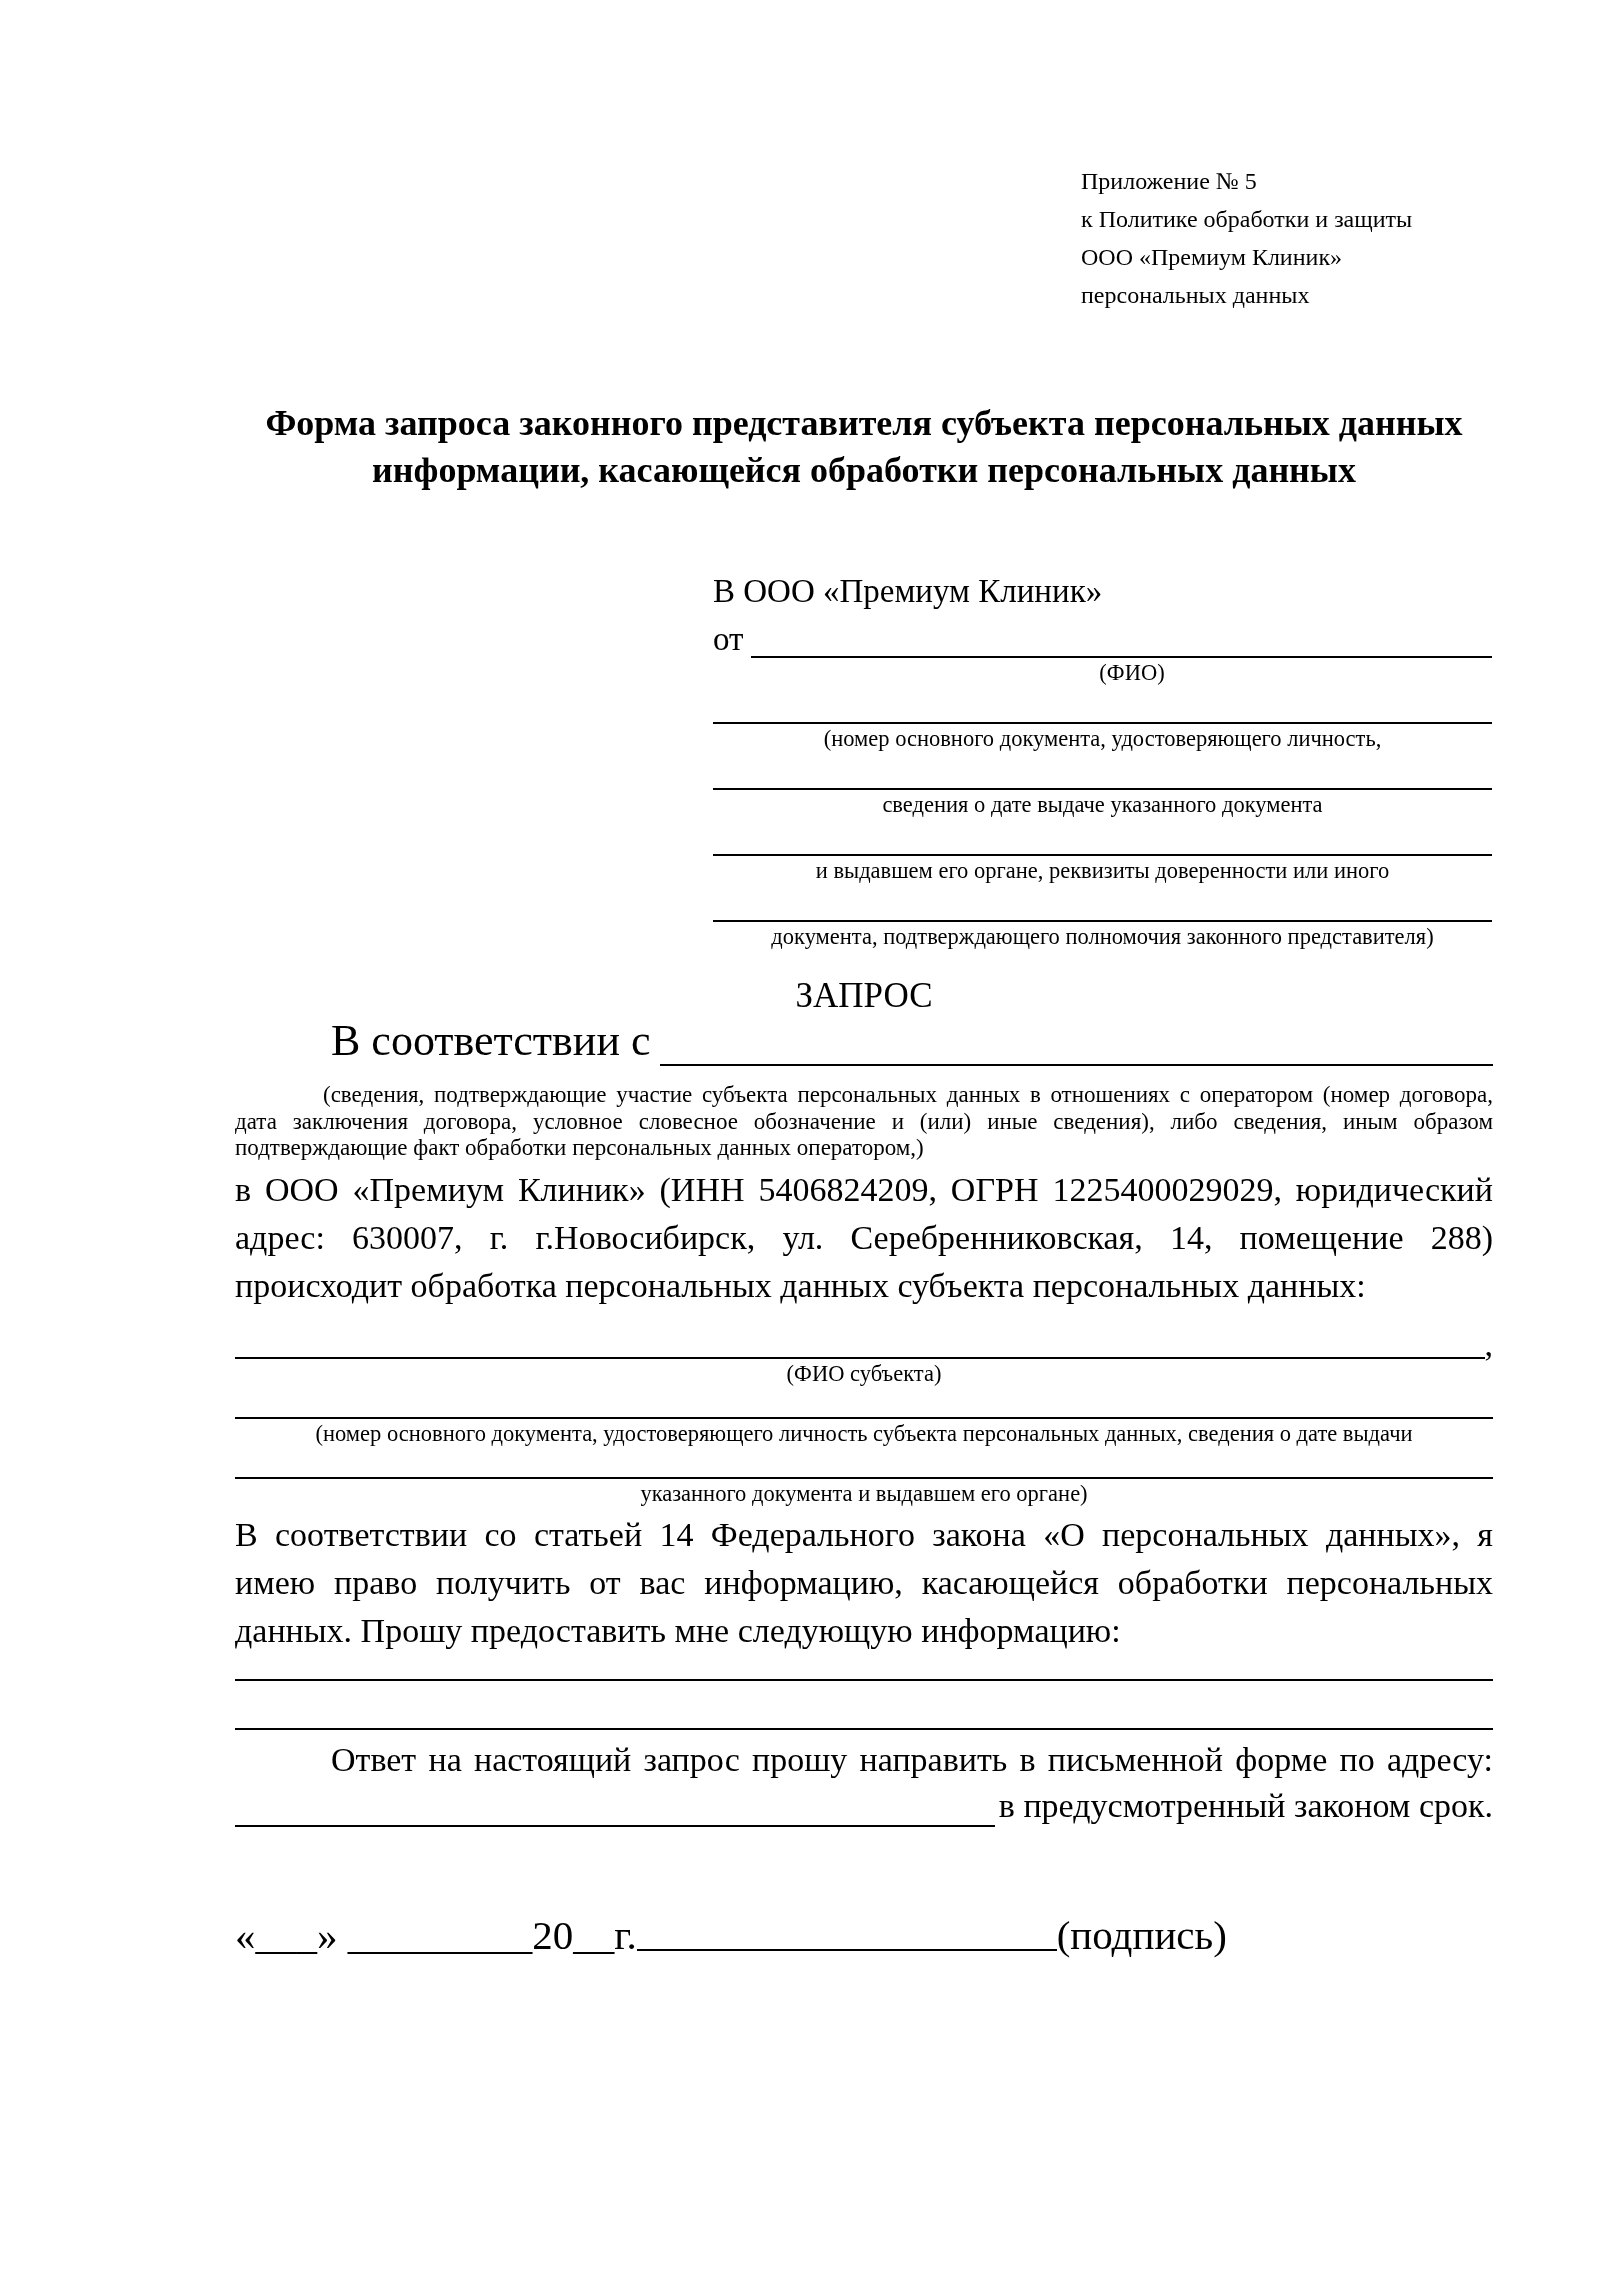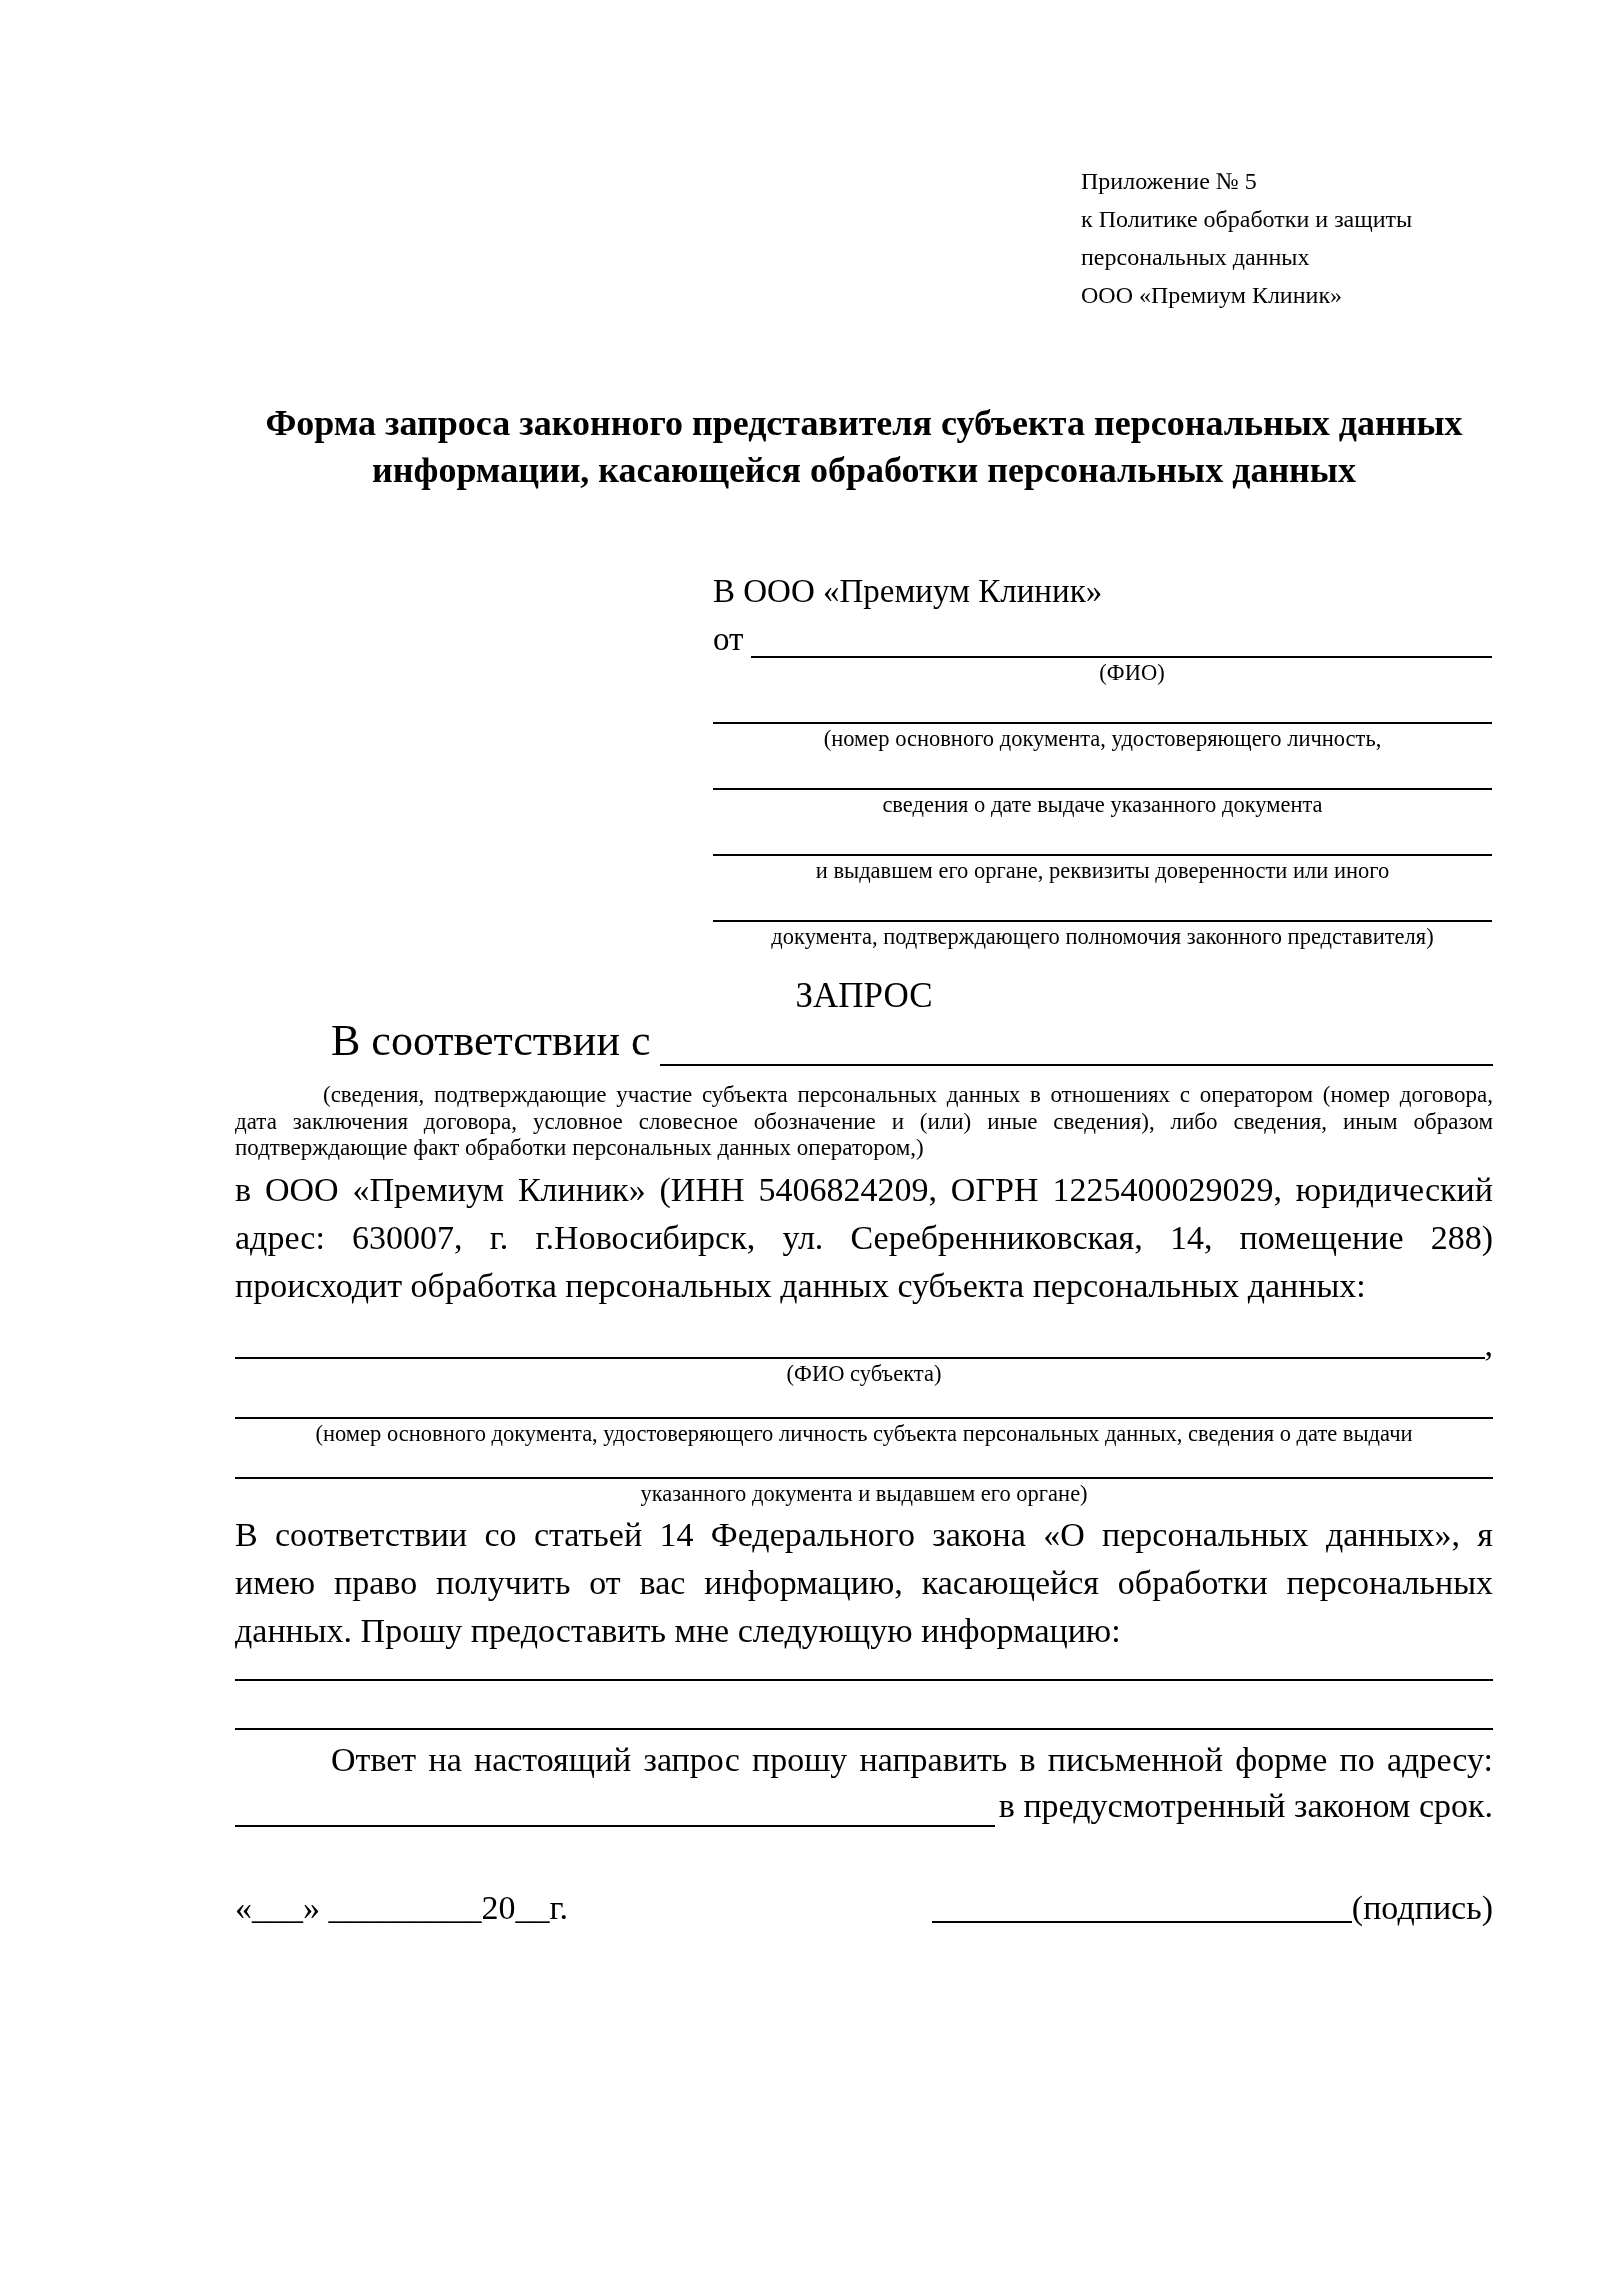--- a/index.html
+++ b/index.html
@@ -39,36 +39,36 @@
   .subject-row { margin-top:13.7px; height:35px; font-size:34px; }
   .subject-row .comma { line-height:29px; }
   .wide-line { border-bottom:2.9px solid #000; margin-top:29px; height:0; }
   .blank1 { margin-top:23.5px; }
   .blank2 { margin-top:47px; }
   .reply-par { margin-top:5.9px; font-size:34px; line-height:48px; text-align:justify; text-align-last:justify; text-indent:96px; }
   .reply-row { height:43px; font-size:34px; }
   .reply-row .suffix { white-space:nowrap; padding-left:3.9px; line-height:43px; }
 
   
-  .footer-row { margin-top:59px; display:flex; justify-content:space-between; align-items:flex-end; font-size:34px; line-height:43px; }
+  .footer-row { margin-top:87px; display:flex; align-items:flex-end; font-size:41px; line-height:43px; }
   .sig-group { display:flex; align-items:flex-end; }
   .sig-line { width:420px; border-bottom:2.9px solid #000; height:0; margin-bottom:5.9px; }
   .sig-cap { white-space:nowrap; }
 </style>
 </head>
 <body>
 
 <div class="page">
   <div class="content">
 
     <div class="appendix">
       <div>Приложение № 5</div>
       <div>к Политике обработки и защиты</div>
+      <div>ООО «Премиум Клиник»</div>
       <div>персональных данных</div>
-      <div>ООО «Премиум Клиник»</div>
     </div>
 
     <div class="doc-title">
       <div>Форма запроса законного представителя субъекта персональных данных</div>
       <div>информации, касающейся обработки персональных данных</div>
     </div>
 
     <div class="addressee">
       <div class="addr-to">В ООО «Премиум Клиник»</div>
       <div class="row from-row">

